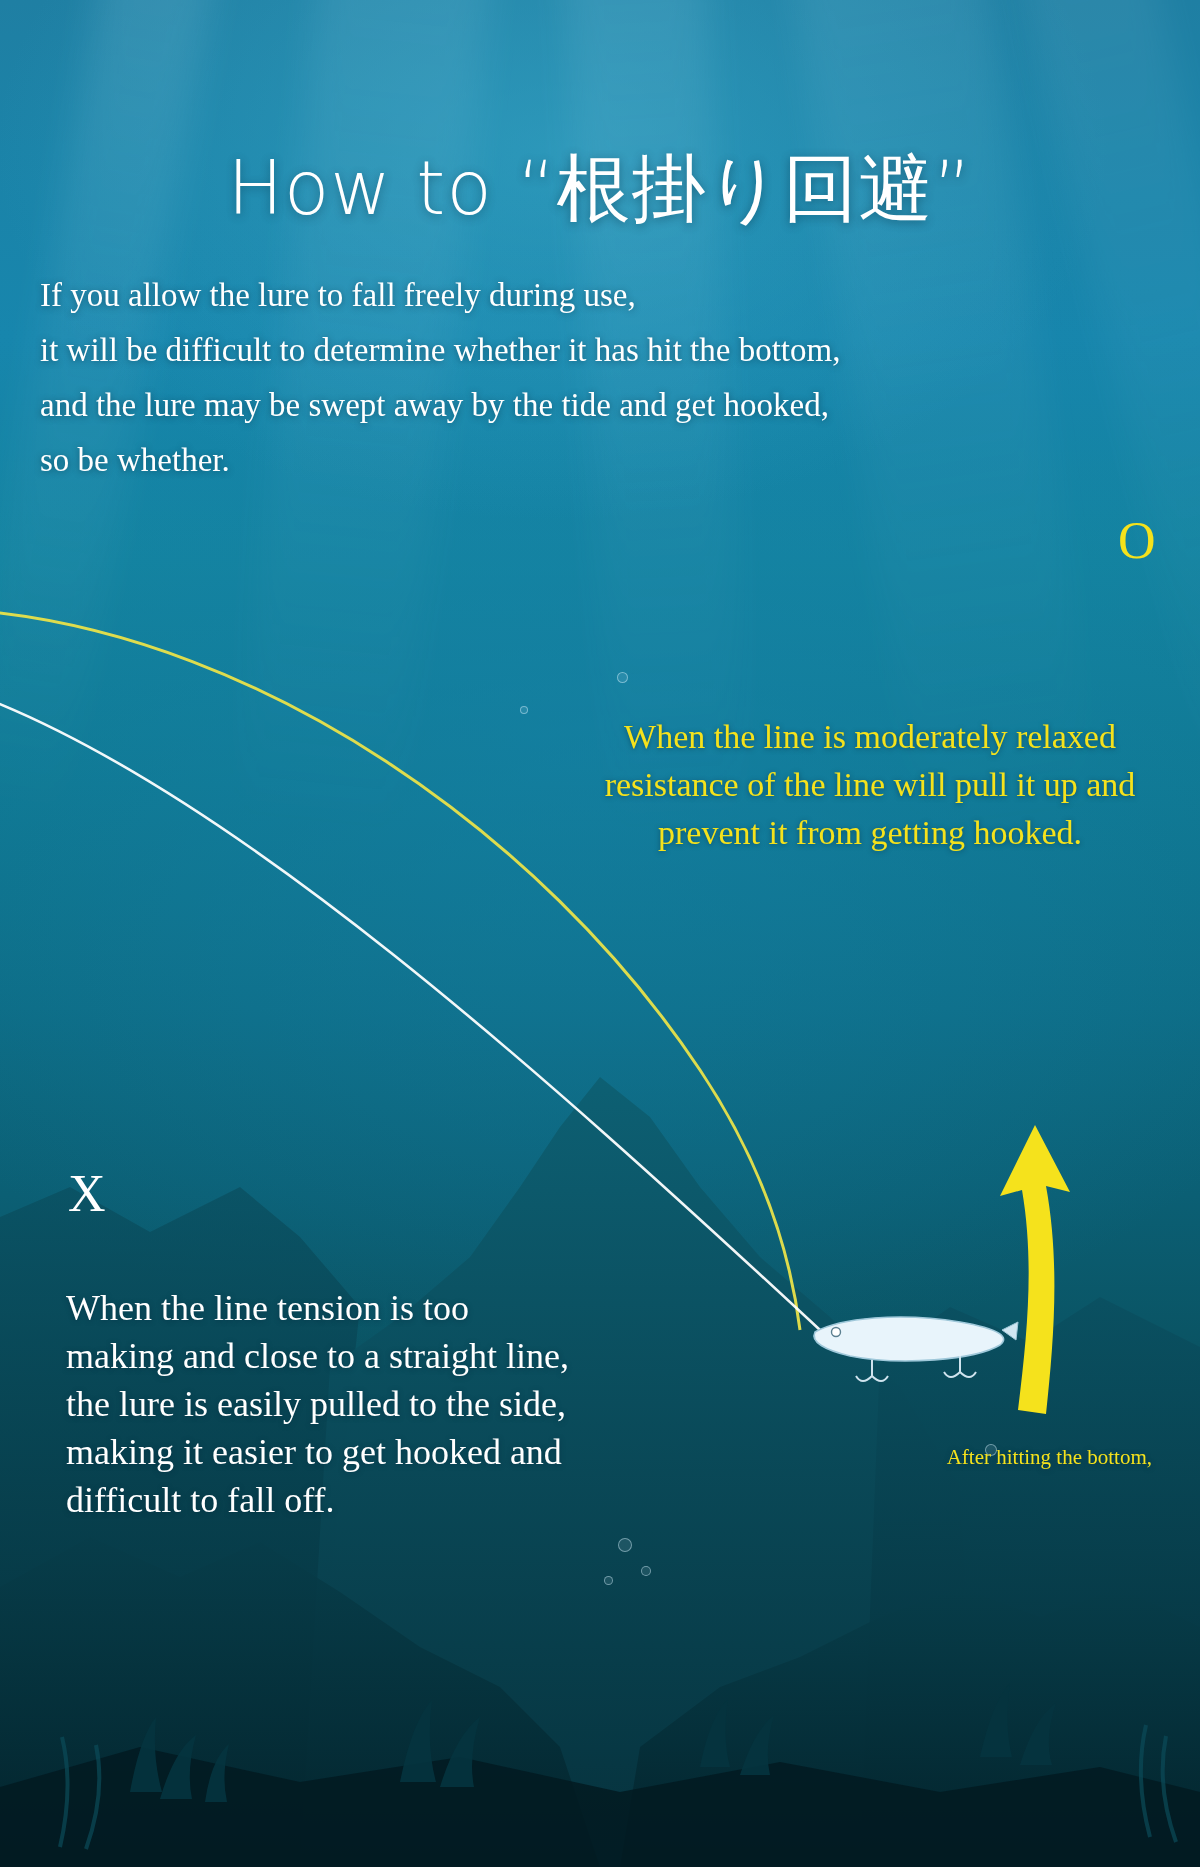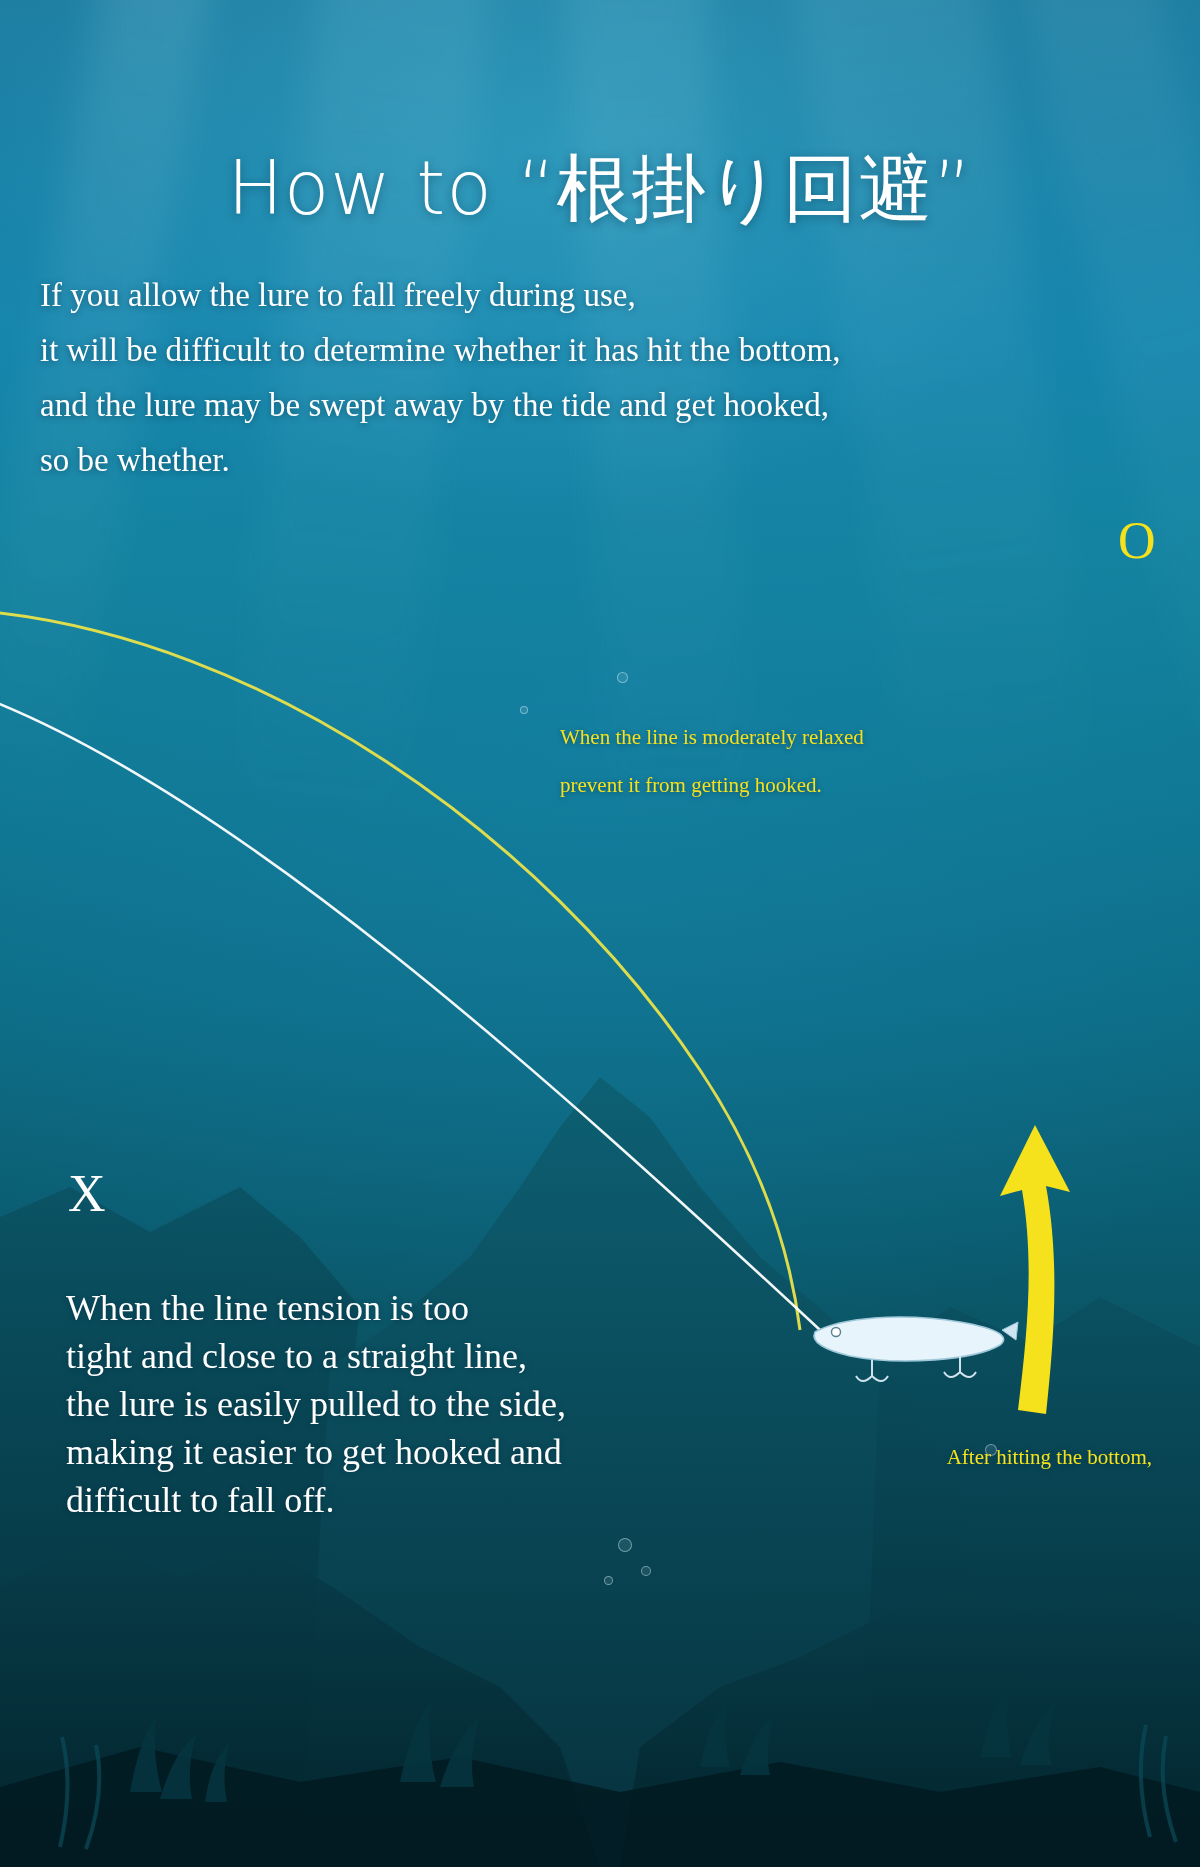--- a/index.html
+++ b/index.html
@@ -90,22 +90,22 @@
     line-height: 1;
   }
   #mark-o { top: 515px; left: 1118px; color: #f5e21c; }
   #mark-x { top: 1168px; left: 68px; color: #ffffff; }
 
   #good-text {
     position: absolute;
     top: 713px;
     left: 560px;
     width: 620px;
-    text-align: left;
-    font-size: 21px;
+    text-align: center;
+    font-size: 34px;
     line-height: 48px;
     color: #f5e21c;
     text-shadow: 0 1px 5px rgba(0,40,60,0.5);
   }
   #bad-text {
     position: absolute;
     top: 1284px;
     left: 66px;
     width: 650px;
     text-align: left;
@@ -238,28 +238,29 @@
     <div>If you allow the lure to fall freely during use,</div>
     <div>it will be difficult to determine whether it has hit the bottom,</div>
     <div>and the lure may be swept away by the tide and get hooked,</div>
     <div>so be whether.</div>
   </div>
 
   <div class="mark" id="mark-o">O</div>
 
   <div id="good-text">
     <div>When the line is moderately relaxed</div>
+    <div>resistance of the line will pull it up and</div>
     <div>prevent it from getting hooked.</div>
   </div>
 
   <div class="mark" id="mark-x">X</div>
 
   <div id="bad-text">
     <div>When the line tension is too</div>
-    <div>tight and close to a straight line,</div>
+    <div>making and close to a straight line,</div>
     <div>the lure is easily pulled to the side,</div>
     <div>making it easier to get hooked and</div>
     <div>difficult to fall off.</div>
   </div>
 
   <div id="bottom-note">
     <div>After hitting the bottom,</div>
   </div>
 
 </div>

